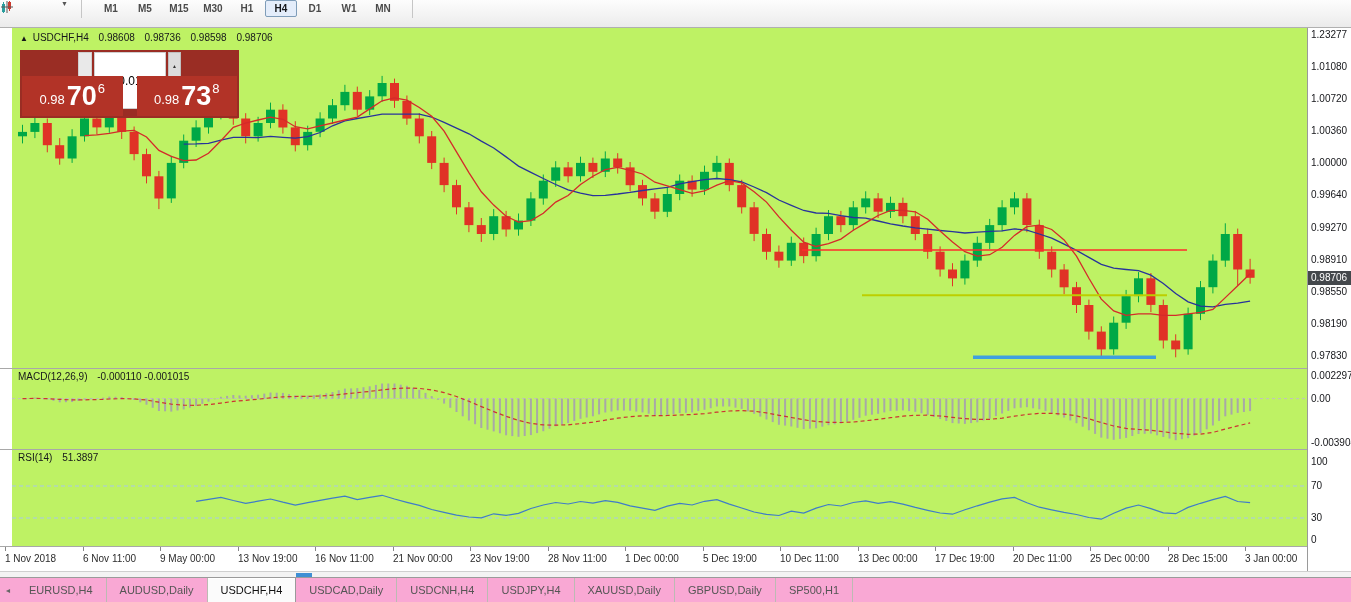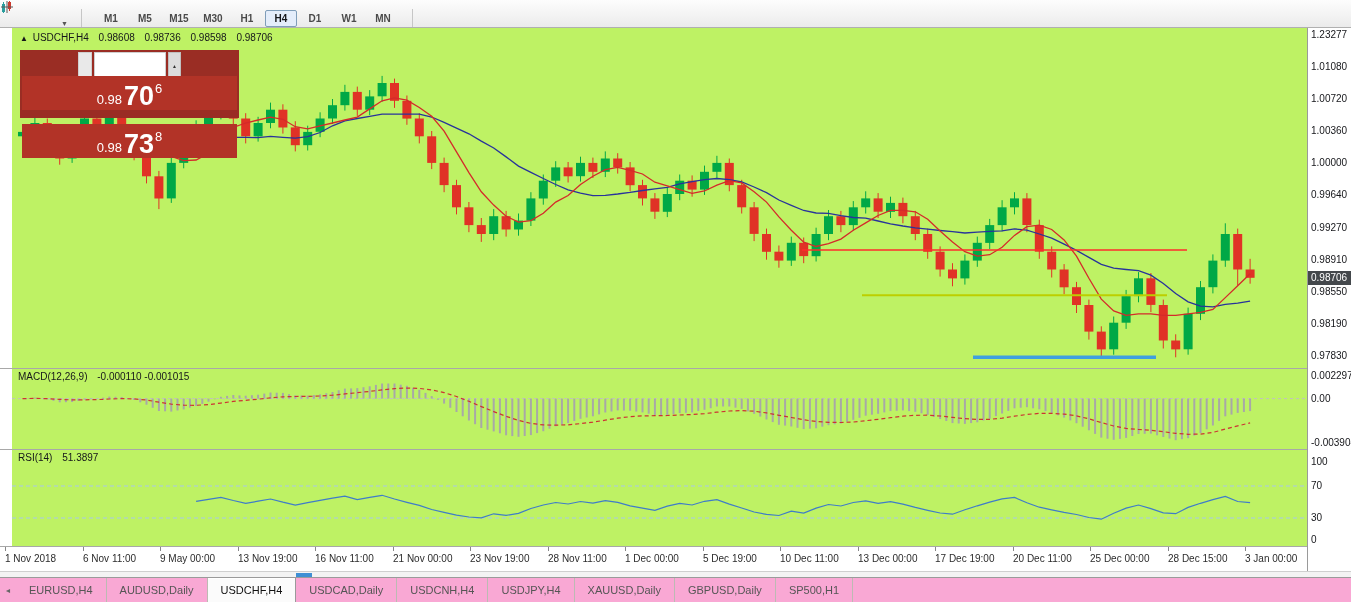--- a/index.html
+++ b/index.html
@@ -1,20 +1,20 @@
 <!DOCTYPE html>
 <html><head>
 <meta charset="utf-8">
 <style>
   html,body{margin:0;padding:0;background:#d8d8d8;}
   #app{position:relative;width:1351px;height:602px;background:#fff;overflow:hidden;
        font-family:"Liberation Sans",sans-serif;-webkit-font-smoothing:antialiased;}
   
   #toolbar{position:absolute;top:0;left:0;width:1351px;height:28px;box-sizing:border-box;
-    display:flex;align-items:flex-end;padding-left:4px;gap:8px;
+    display:flex;align-items:flex-start;padding-left:4px;gap:8px;
     background:linear-gradient(#fdfdfd,#ebebeb);border-bottom:1px solid #b0b0b0;}
   .ticon{width:20px;height:20px;display:flex;align-items:center;justify-content:center;cursor:default;}
   .tbsep{width:1px;height:18px;background:#c6c6c6;margin:0 5px;}
   #tf-box{display:flex;align-items:center;gap:2px;}
   .tf-btn{min-width:22px;padding:2px 4px;text-align:center;font-size:10px;font-weight:bold;color:#4a4a4a;
     border:1px solid transparent;border-radius:2px;}
   .tf-btn.active{background:#e4edfa;border-color:#7f9db9;color:#15161a;}
   .caret{font-size:7px;color:#555;margin-left:1px;}
   
   .panel{position:absolute;left:12px;background:#bef264;overflow:hidden;}
@@ -31,21 +31,21 @@
   #trow1{display:grid;grid-template-columns:54px 14px 1fr 13px 54px;gap:2px;height:22px;}
   .tbtn{background:#c24238;color:#fff;font-size:11px;font-weight:bold;display:flex;
     align-items:center;justify-content:center;border:1px solid #d4695f;box-sizing:border-box;cursor:default;margin-top:43px;}
   #lot-combo{background:#e9e9e9;display:flex;align-items:center;justify-content:center;
     font-size:6px;color:#444;border:1px solid #cfcfcf;box-sizing:border-box;}
   #lot-input{width:100%;height:100%;box-sizing:border-box;border:1px solid #cfcfcf;
     text-align:center;font-size:12px;font-family:"Liberation Sans",sans-serif;padding:0;}
   #spin{display:flex;flex-direction:column;gap:1px;}
   .spb{flex:1;background:#dcdcdc;font-size:5px;color:#333;display:flex;align-items:center;
     justify-content:center;border:1px solid #c0c0c0;box-sizing:border-box;}
-  #trow2{display:grid;grid-template-columns:1fr;gap:14px;height:40px;}
+  #trow2{display:grid;grid-template-columns:1fr 1fr;gap:14px;height:40px;}
   .pbox{background:#b23327;color:#fff;display:flex;justify-content:center;cursor:default;}
   .pp{font-size:13px;margin-top:16px;}
   .pm{font-size:27px;font-weight:bold;line-height:1;margin:7px 1px 0 2px;}
   .ps{font-size:13px;margin-top:5px;}
   
   #price-col{position:absolute;top:28px;left:1307px;width:44px;height:543px;background:#fff;
     border-left:1px solid #9a9a9a;box-sizing:border-box;}
   .pl{position:absolute;left:3px;font-size:10px;color:#15161a;white-space:nowrap;}
   #cur-badge{position:absolute;left:0;width:44px;box-sizing:border-box;background:#44484c;color:#fff;
     font-size:10px;padding:1px 0 2px 3px;}

